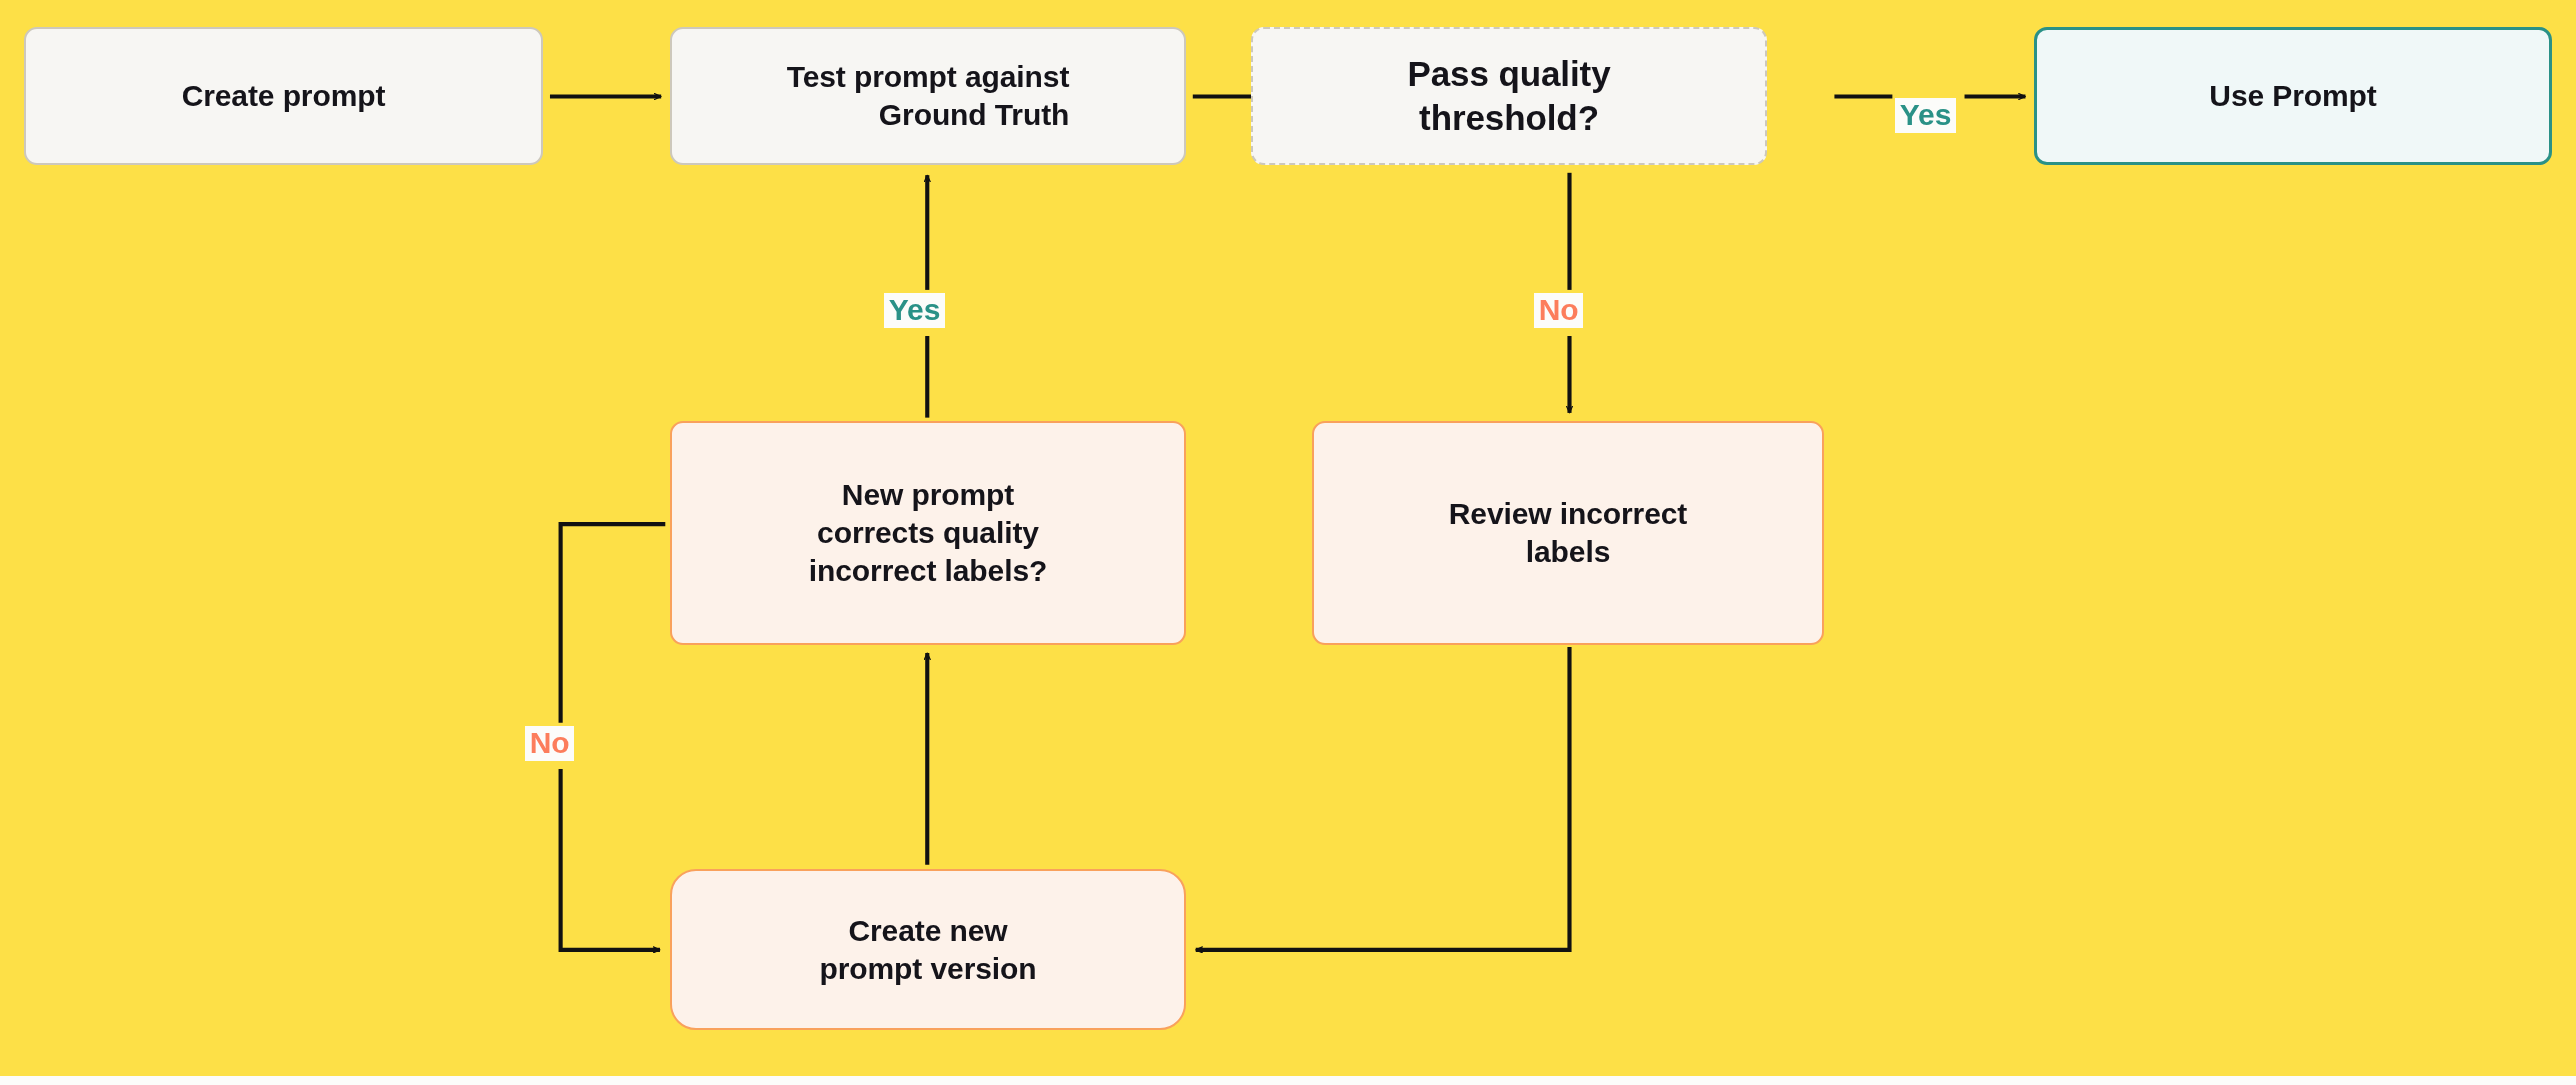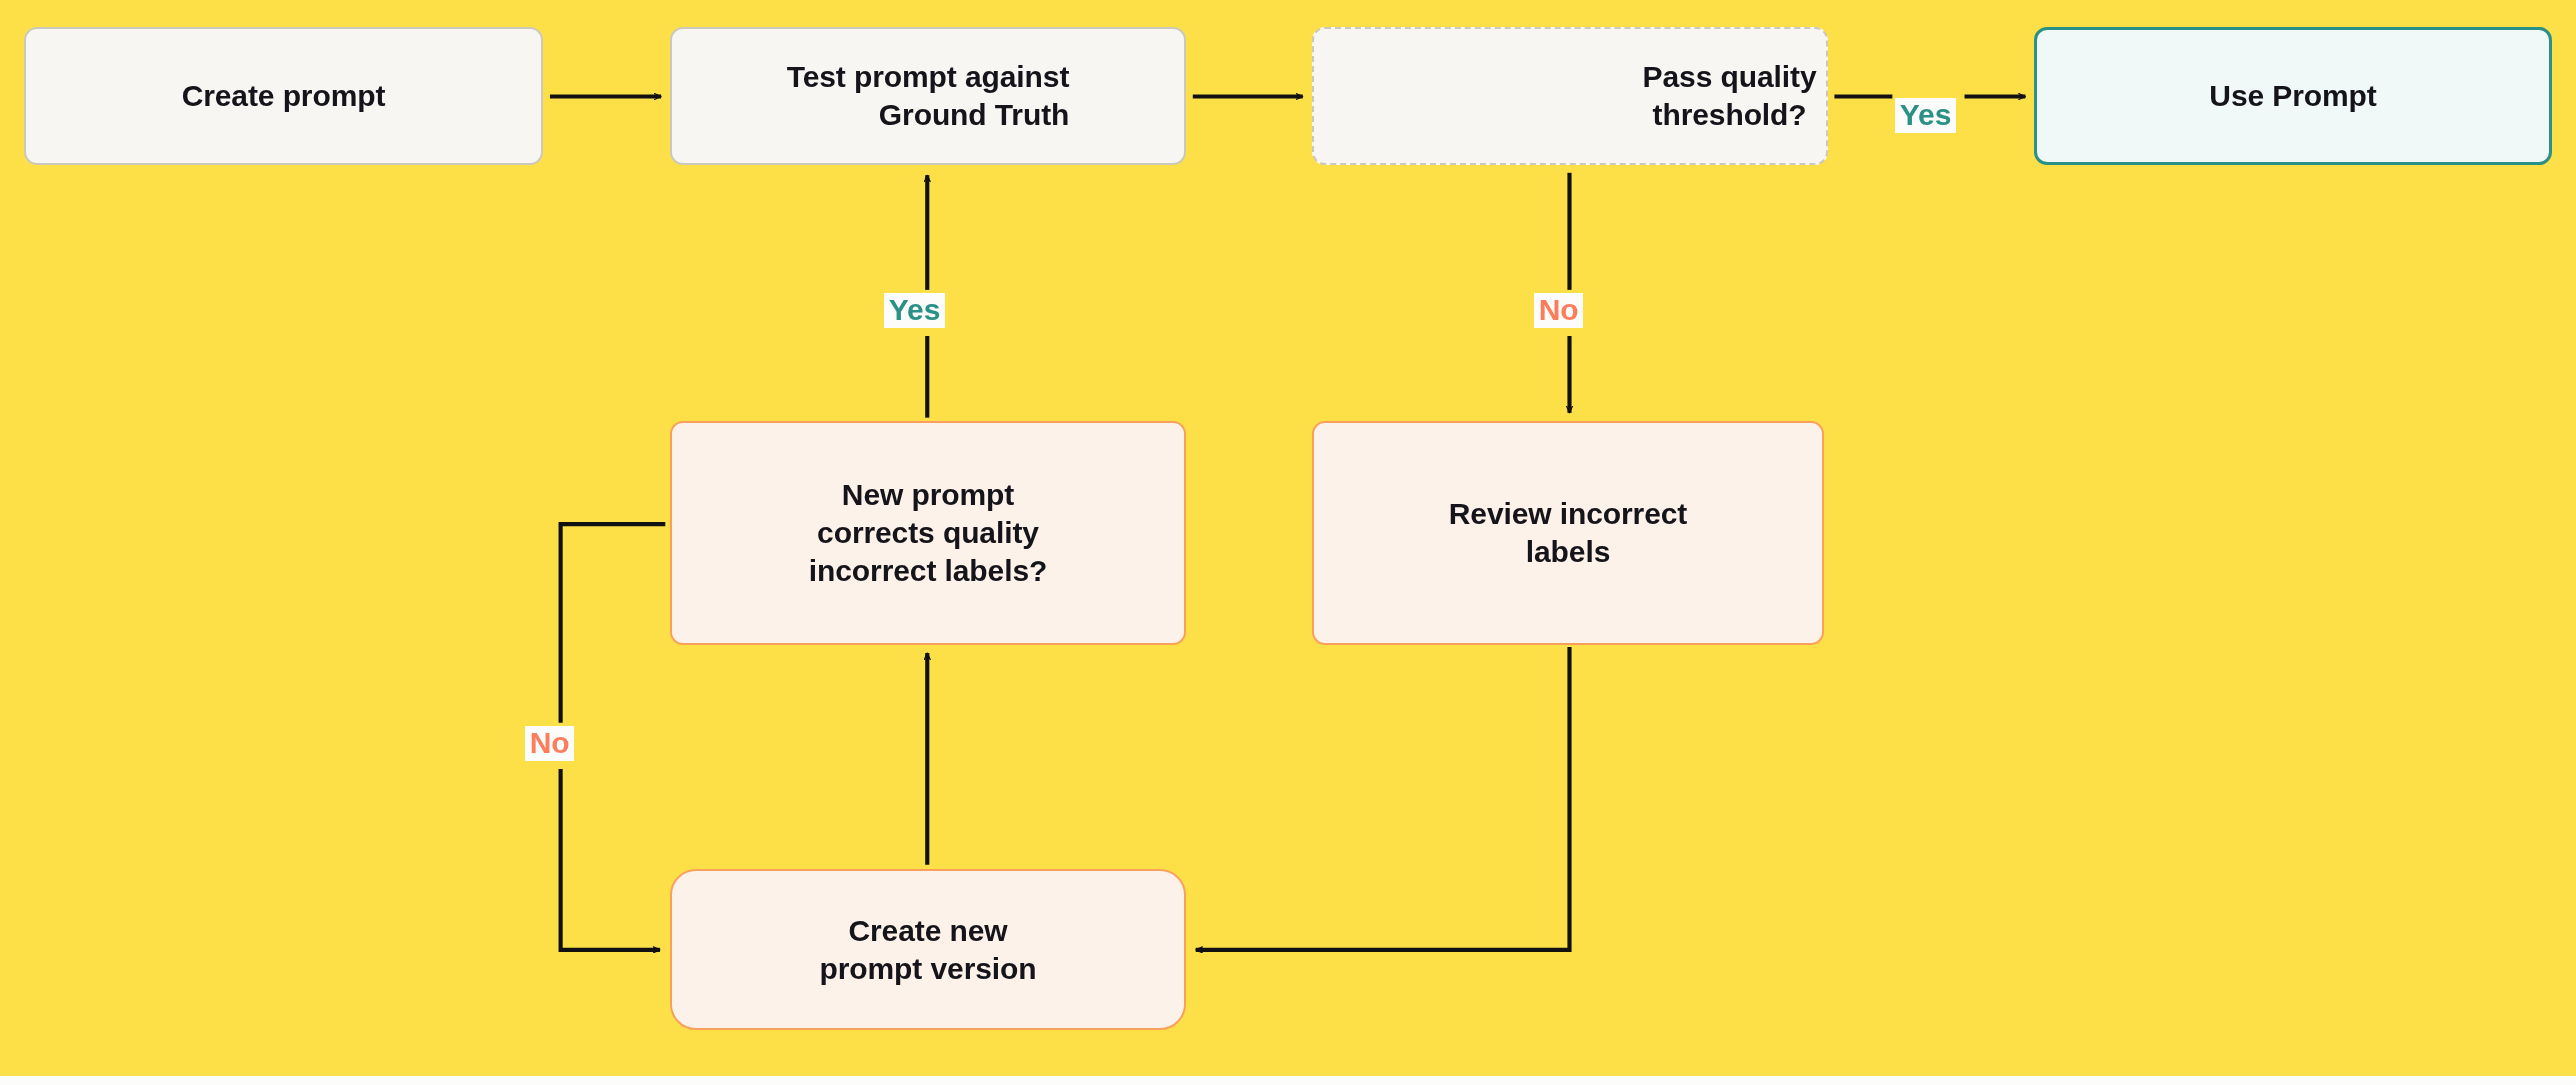--- a/index.html
+++ b/index.html
@@ -62,21 +62,21 @@
     z-index: 3;
     line-height: 1;
     padding: 2.4px 4.7px;
   }
   .label-yes { color: #2a9187; }
   .label-no  { color: #fc7d5c; }
 
   
   #node-create-prompt      { left: 24px;   top: 27px;   width: 519px;  height: 138px;  font-size: 30px; }
   #node-test-prompt        { left: 670px; top: 27px;   width: 516px;  height: 138px;  font-size: 30px; text-align: right; }
-  #node-pass-quality       { left: 1312px; top: 27px;   width: 516px;  height: 138px;  font-size: 30px; justify-content: flex-end; }
+  #node-pass-quality       { left: 1251px; top: 27px;   width: 516px;  height: 138px;  font-size: 35px; }
   #node-use-prompt         { left: 2034px; top: 27px;   width: 518px;  height: 138px;  font-size: 30px; }
   #node-new-prompt-corrects{ left: 670px; top: 421px;  width: 516px;  height: 224px;  font-size: 30px; }
   #node-review-incorrect   { left: 1312px; top: 421px;  width: 512px;  height: 224px;  font-size: 30px; }
   #node-create-new-version { left: 670px; top: 869px; width: 516px;  height: 161px;  font-size: 30px; border-radius: 26px; }
 
   
   #label-yes-threshold  { left: 1895px; top: 98px;  font-size: 30px; }
   #label-yes-retest     { left: 884px; top: 293px;  font-size: 30px; }
   #label-no-threshold   { left: 1534px; top: 293px;  font-size: 30px; }
   #label-no-newversion  { left: 525px;  top: 726px; font-size: 30px; }

